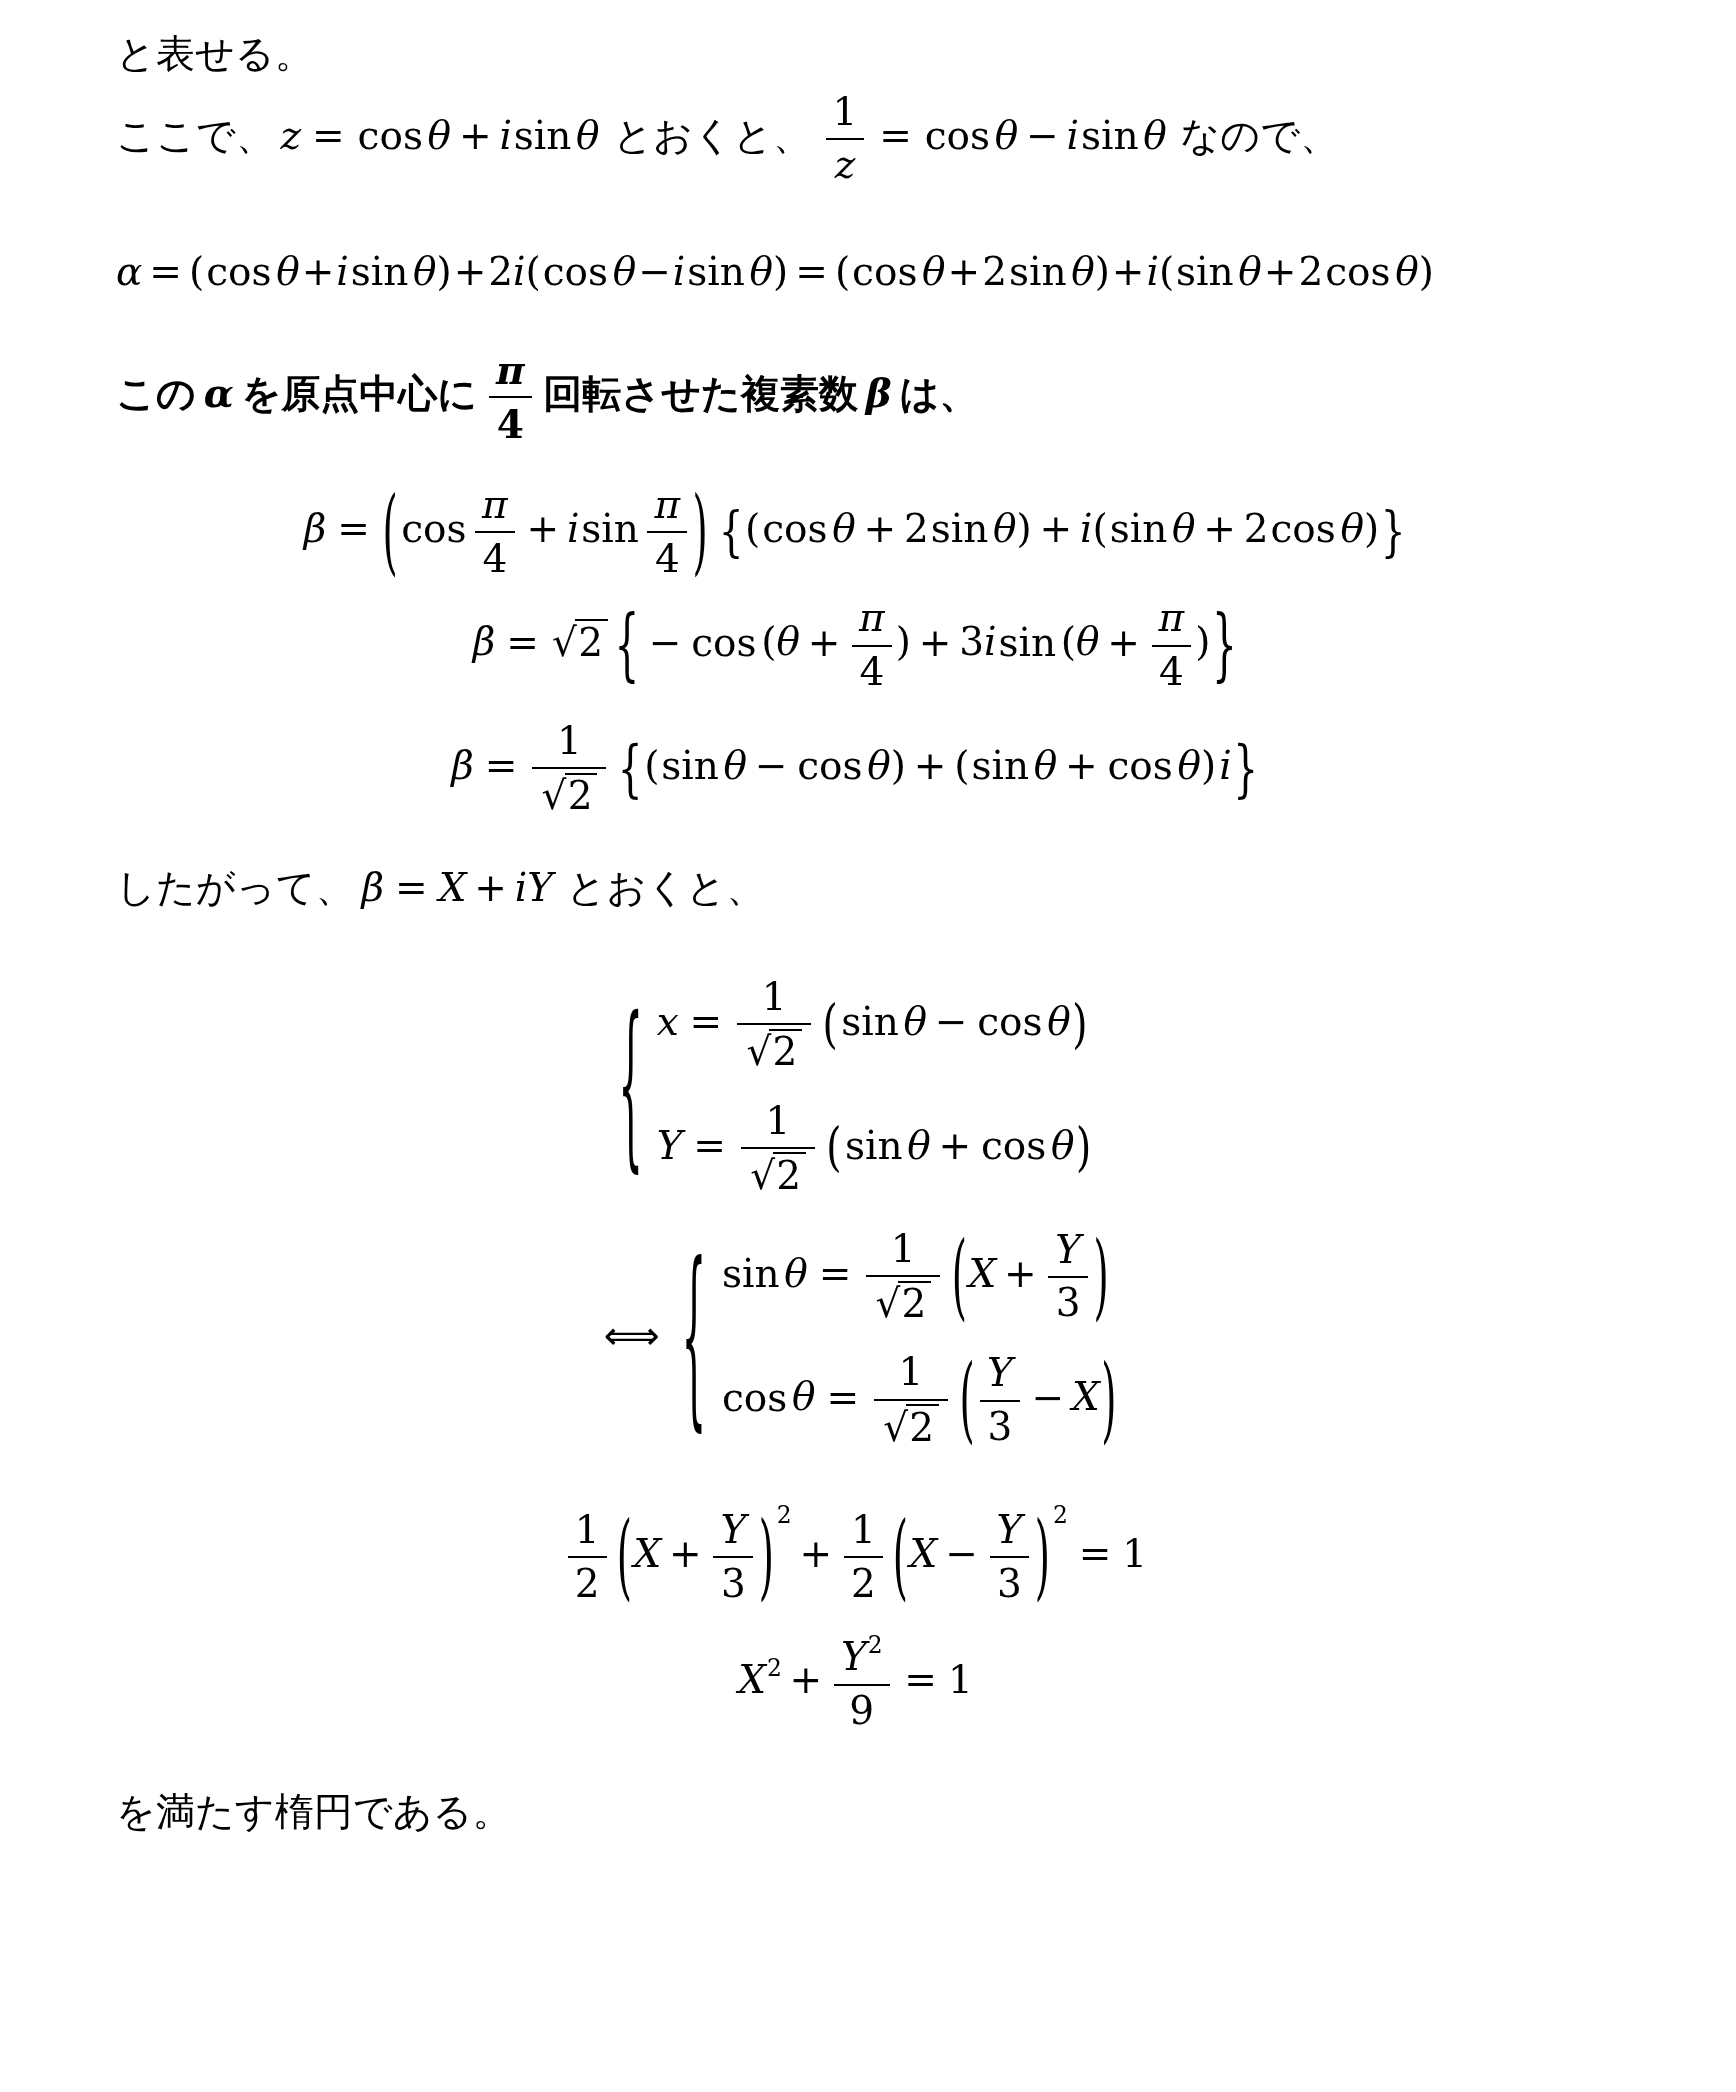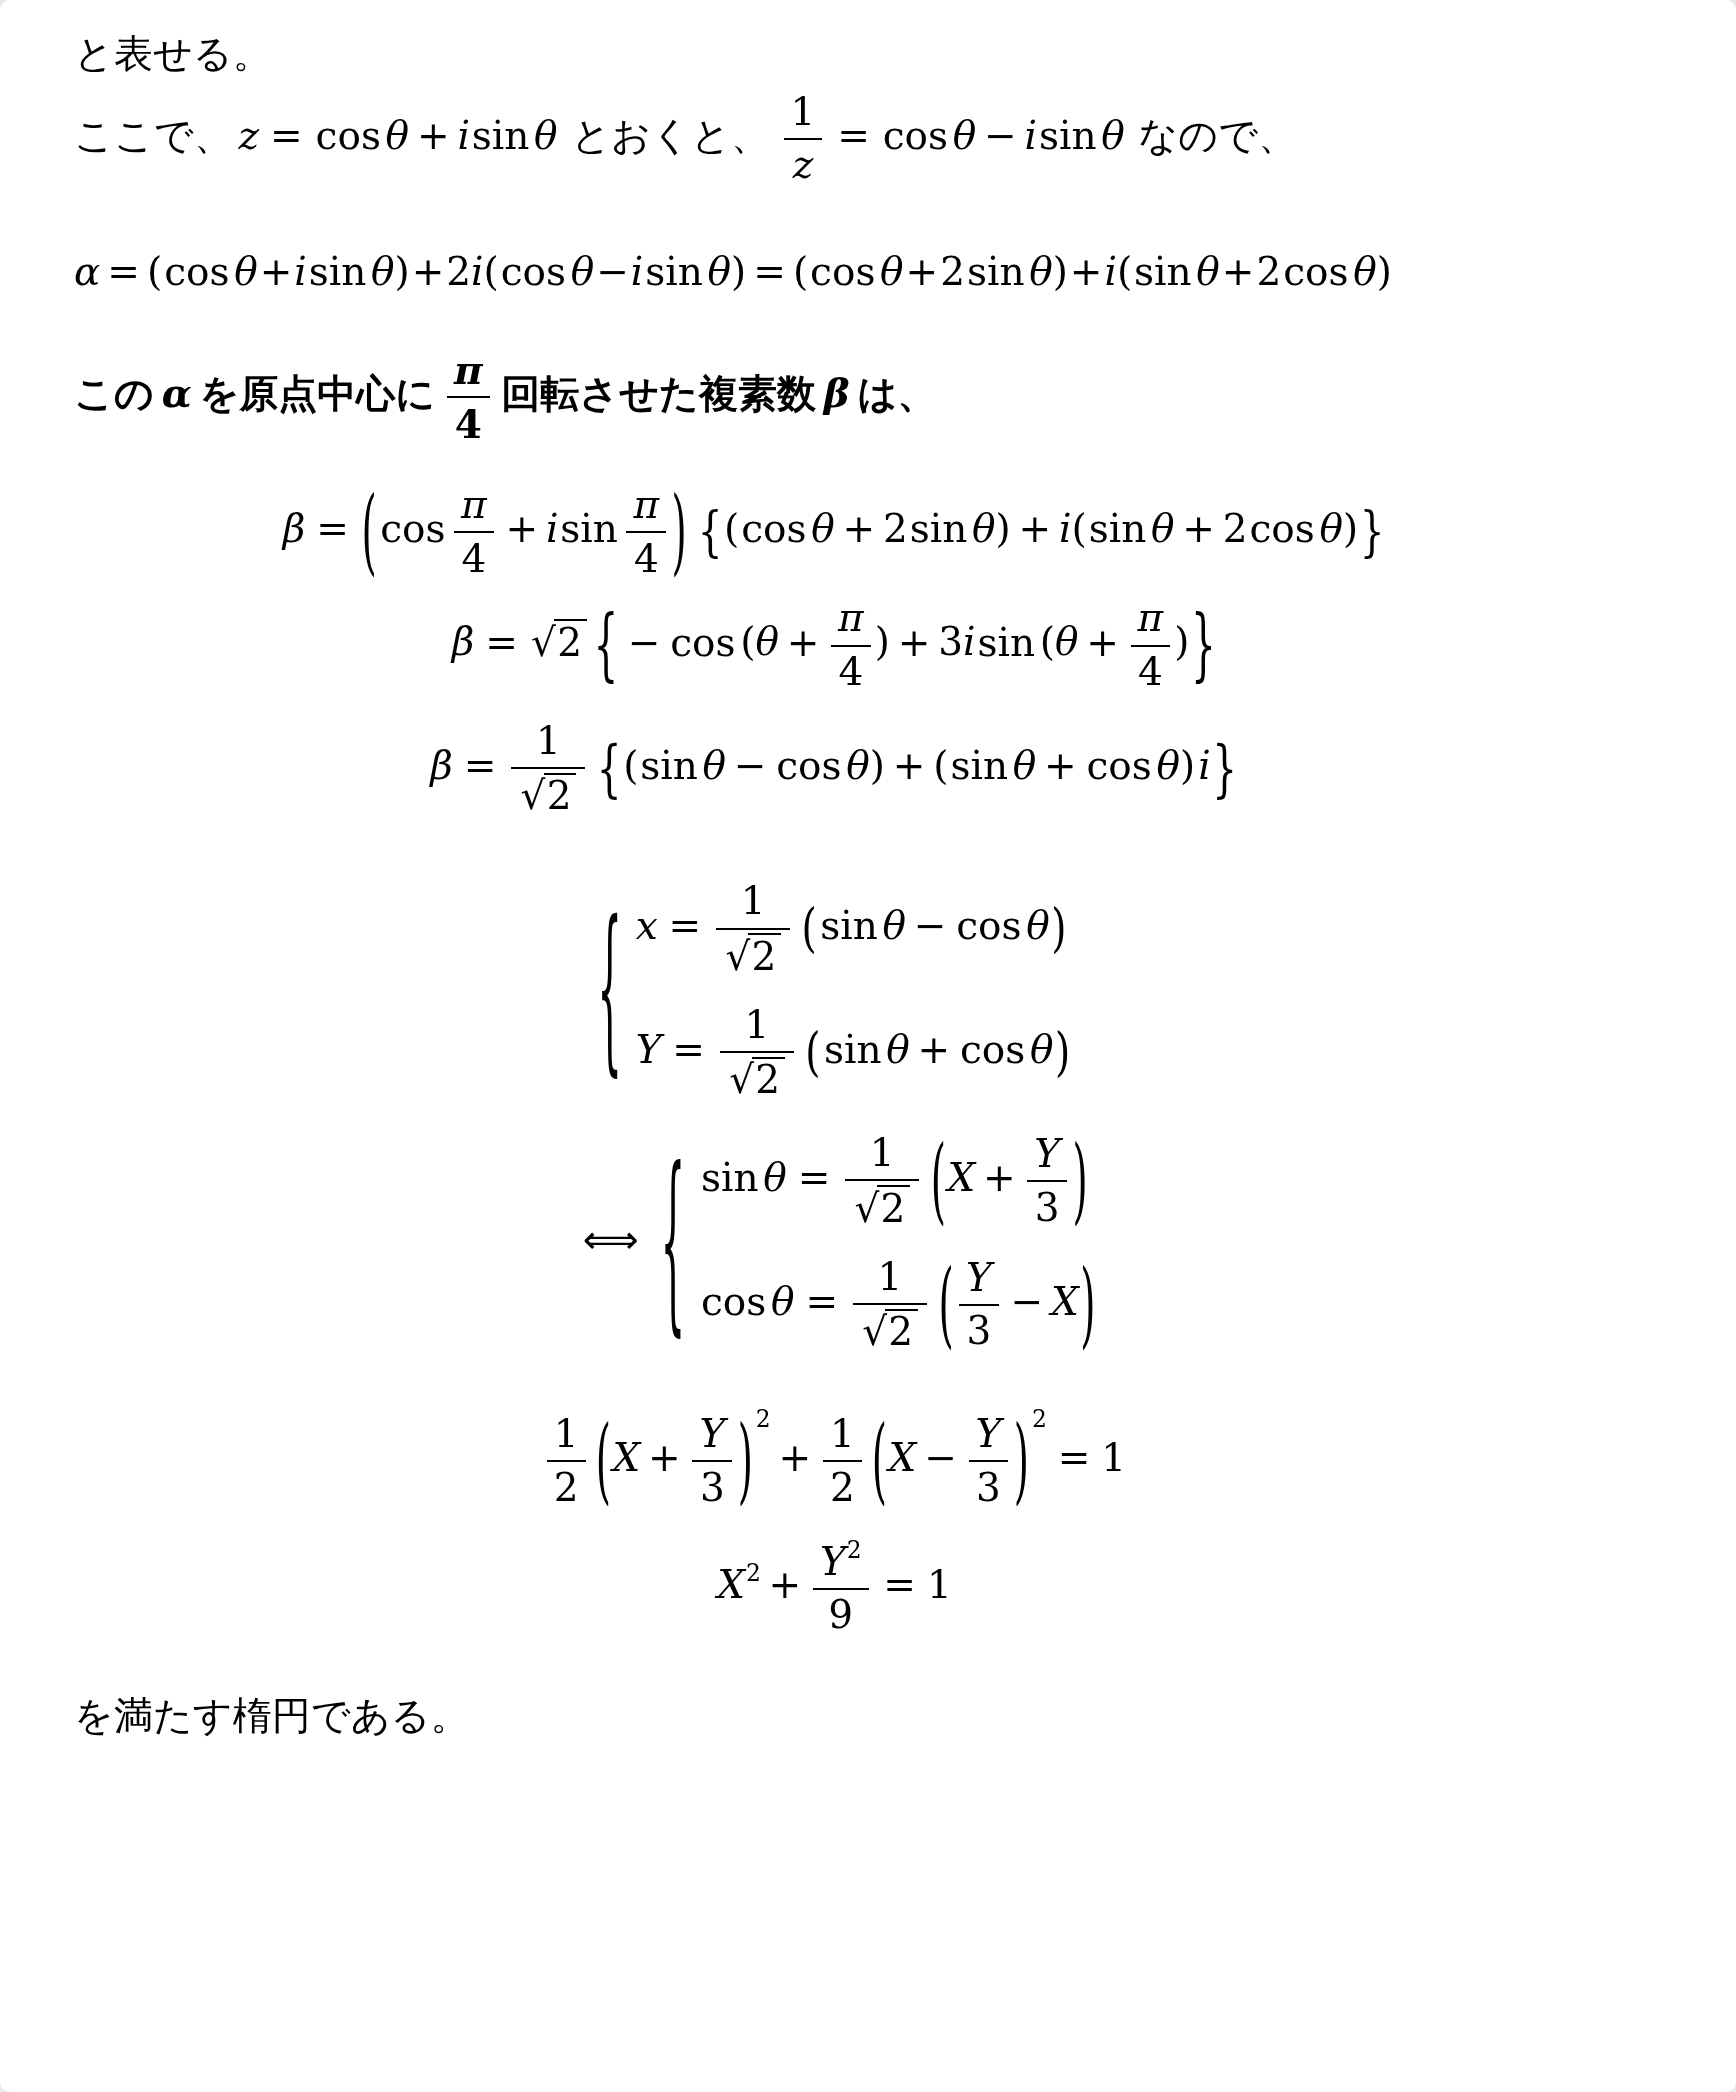--- a/index.html
+++ b/index.html
@@ -2,25 +2,24 @@
 <html style="font-size:15px"><head>
 <meta charset="utf-8">
 <style>
   html,body{margin:0;padding:0;background:#e8e8e8;}
   .page{
     position:relative;
     width:1736px;height:2092px;
     box-sizing:border-box;
     background:#ffffff;
     color:#000000;
-    padding:28px 141px 0 74px;
+    padding:28px 141px 0 116px;
     overflow:hidden;
     font-size:39px;
     font-family:"DejaVu Serif","Liberation Serif",serif;
-    border-radius:10px;
   }
   .mline{white-space:nowrap;line-height:1.35;}
   .left{text-align:left;}
   .center{text-align:center;}
 
   
   .kj{font-family:"Liberation Serif","DejaVu Serif",serif;}
   .rm,.fn{font-style:normal;}
   .it{font-style:italic;}
   .fn{margin:0 0.12em 0 0.05em;}
@@ -72,20 +71,21 @@
 <body>
 
 <div class="page">
   <div id="l1" class="mline left"><span class="kj">と表せる。</span></div>
   <div id="l2" class="mline left"><span class="kj">ここで、</span><span class="sp" style="width: 0.15em;"></span><span class="it">z</span><span class="rel">=</span><span class="fn">cos</span><span class="it">θ</span><span class="op">+</span><span class="it">i</span><span class="fn">sin</span><span class="it">θ</span><span class="sp" style="width: 0.35em;"></span><span class="kj">とおくと、</span><span class="sp" style="width: 0.25em;"></span><span class="frac"><span class="num"><span class="rm">1</span></span><span class="den"><span class="it">z</span></span></span><span class="rel">=</span><span class="fn">cos</span><span class="it">θ</span><span class="op">−</span><span class="it">i</span><span class="fn">sin</span><span class="it">θ</span><span class="sp" style="width: 0.35em;"></span><span class="kj">なので、</span></div>
   <div id="l3" class="mline left tight"><span class="it">α</span><span class="rel">=</span><span class="rm">(</span><span class="fn">cos</span><span class="it">θ</span><span class="op">+</span><span class="it">i</span><span class="fn">sin</span><span class="it">θ</span><span class="rm">)</span><span class="op">+</span><span class="rm">2</span><span class="it">i</span><span class="rm">(</span><span class="fn">cos</span><span class="it">θ</span><span class="op">−</span><span class="it">i</span><span class="fn">sin</span><span class="it">θ</span><span class="rm">)</span><span class="rel">=</span><span class="rm">(</span><span class="fn">cos</span><span class="it">θ</span><span class="op">+</span><span class="rm">2</span><span class="fn">sin</span><span class="it">θ</span><span class="rm">)</span><span class="op">+</span><span class="it">i</span><span class="rm">(</span><span class="fn">sin</span><span class="it">θ</span><span class="op">+</span><span class="rm">2</span><span class="fn">cos</span><span class="it">θ</span><span class="rm">)</span></div>
   <div id="l4" class="mline left"><span class="kj">この</span><span class="sp" style="width: 0.2em;"></span><span class="it">α</span><span class="sp" style="width: 0.2em;"></span><span class="kj">を原点中心に</span><span class="sp" style="width: 0.2em;"></span><span class="frac"><span class="num"><span class="it">π</span></span><span class="den"><span class="rm">4</span></span></span><span class="sp" style="width: 0.2em;"></span><span class="kj">回転させた複素数</span><span class="sp" style="width: 0.2em;"></span><span class="it">β</span><span class="sp" style="width: 0.2em;"></span><span class="kj">は、</span></div>
   <div id="l5" class="mline center"><span class="it">β</span><span class="rel">=</span><span class="delim" style="--sy: 2.4;">(</span><span class="fn">cos</span><span class="frac"><span class="num"><span class="it">π</span></span><span class="den"><span class="rm">4</span></span></span><span class="op">+</span><span class="it">i</span><span class="fn">sin</span><span class="frac"><span class="num"><span class="it">π</span></span><span class="den"><span class="rm">4</span></span></span><span class="delim" style="--sy: 2.4;">)</span><span class="sp" style="width: 0.2em;"></span><span class="delim" style="--sy: 1.4;">{</span><span class="rm">(</span><span class="fn">cos</span><span class="it">θ</span><span class="op">+</span><span class="rm">2</span><span class="fn">sin</span><span class="it">θ</span><span class="rm">)</span><span class="op">+</span><span class="it">i</span><span class="rm">(</span><span class="fn">sin</span><span class="it">θ</span><span class="op">+</span><span class="rm">2</span><span class="fn">cos</span><span class="it">θ</span><span class="rm">)</span><span class="delim" style="--sy: 1.4;">}</span></div>
   <div id="l7" class="mline center"><span class="it">β</span><span class="rel">=</span><span class="sqrt"><span class="rad">√</span><span class="radicand"><span class="rm">2</span></span></span><span class="sp" style="width: 0.08em;"></span><span class="delim" style="--sy: 2;">{</span><span class="op">−</span><span class="fn">cos</span><span class="rm">(</span><span class="it">θ</span><span class="op">+</span><span class="frac"><span class="num"><span class="it">π</span></span><span class="den"><span class="rm">4</span></span></span><span class="rm">)</span><span class="op">+</span><span class="rm">3</span><span class="it">i</span><span class="fn">sin</span><span class="rm">(</span><span class="it">θ</span><span class="op">+</span><span class="frac"><span class="num"><span class="it">π</span></span><span class="den"><span class="rm">4</span></span></span><span class="rm">)</span><span class="delim" style="--sy: 2;">}</span></div>
   <div id="l8" class="mline center"><span class="it">β</span><span class="rel">=</span><span class="frac"><span class="num"><span class="rm">1</span></span><span class="den"><span class="sqrt"><span class="rad">√</span><span class="radicand"><span class="rm">2</span></span></span></span></span><span class="sp" style="width: 0.15em;"></span><span class="delim" style="--sy: 1.6;">{</span><span class="rm">(</span><span class="fn">sin</span><span class="it">θ</span><span class="op">−</span><span class="fn">cos</span><span class="it">θ</span><span class="rm">)</span><span class="op">+</span><span class="rm">(</span><span class="fn">sin</span><span class="it">θ</span><span class="op">+</span><span class="fn">cos</span><span class="it">θ</span><span class="rm">)</span><span class="sp" style="width: 0.08em;"></span><span class="it">i</span><span class="delim" style="--sy: 1.6;">}</span></div>
+  <div id="l9" class="mline left"><span class="kj">したがって、</span><span class="sp" style="width: 0.18em;"></span><span class="it">β</span><span class="rel">=</span><span class="it">X</span><span class="op">+</span><span class="it">i</span><span class="it">Y</span><span class="sp" style="width: 0.35em;"></span><span class="kj">とおくと、</span></div>
   <div id="l10" class="mline center"><span class="cases">
         <span class="cases-brace" style="--sy: 4.6;">{</span>
         <span class="cases-col">
           <span class="cases-row"><span class="it">x</span><span class="rel">=</span><span class="frac"><span class="num"><span class="rm">1</span></span><span class="den"><span class="sqrt"><span class="rad">√</span><span class="radicand"><span class="rm">2</span></span></span></span></span><span class="sp" style="width: 0.15em;"></span><span class="delim" style="--sy: 1.35;">(</span><span class="fn">sin</span><span class="it">θ</span><span class="op">−</span><span class="fn">cos</span><span class="it">θ</span><span class="delim" style="--sy: 1.35;">)</span></span>
           <span class="cases-row"><span class="it">Y</span><span class="rel">=</span><span class="frac"><span class="num"><span class="rm">1</span></span><span class="den"><span class="sqrt"><span class="rad">√</span><span class="radicand"><span class="rm">2</span></span></span></span></span><span class="sp" style="width: 0.15em;"></span><span class="delim" style="--sy: 1.35;">(</span><span class="fn">sin</span><span class="it">θ</span><span class="op">+</span><span class="fn">cos</span><span class="it">θ</span><span class="delim" style="--sy: 1.35;">)</span></span>
         </span>
       </span></div>
   <div id="l11" class="mline center"><span class="rel arrow">⟺</span><span class="sp" style="width: 0.3em;"></span><span class="cases">
         <span class="cases-brace" style="--sy: 5;">{</span>
         <span class="cases-col">

